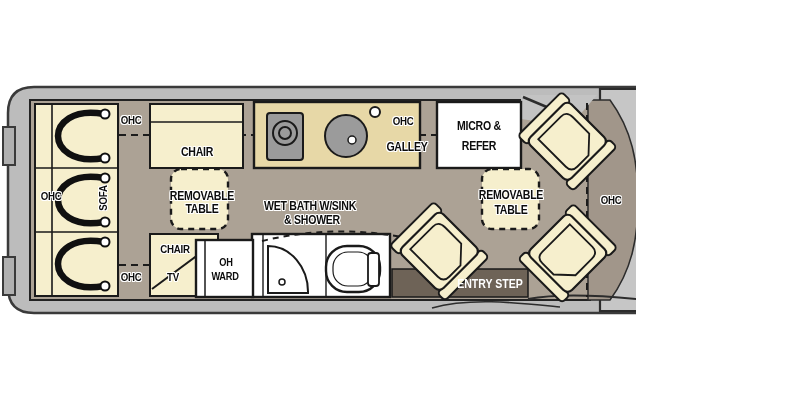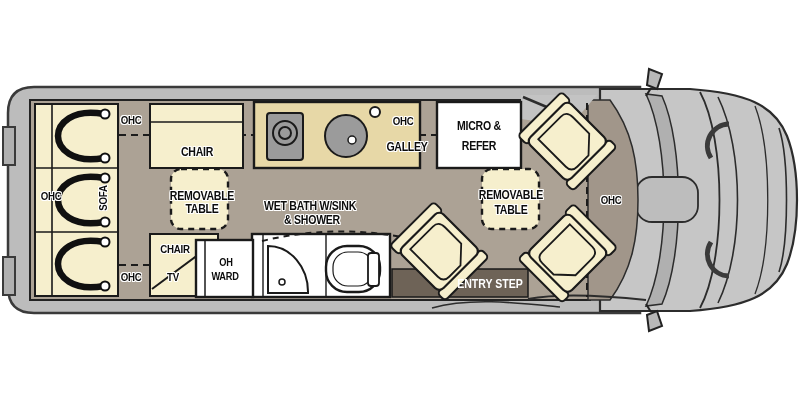--- a/index.html
+++ b/index.html
@@ -1,16 +1,16 @@
 <!DOCTYPE html>
 <html style="--floor: #aca295; --cabfloor: #a1968a; --furniture: #f6efcd; --counter: #e7d8a7; --body: #bcbcbc; --cabbody: #c6c6c6; --appliance: #9b9b9b; --step: #6e6357; --outline: #1a1a1a; --white: #ffffff;"><head>
 <meta charset="utf-8">
 <style>
   html,body{margin:0;padding:0;background:#fff;}
-  .canvas{position:relative;width:800px;height:400px;background:#fff;overflow:hidden;
+  .canvas{position:relative;width:636px;height:400px;background:#fff;overflow:hidden;
           font-family:"Liberation Sans",sans-serif;}
   .canvas svg{position:absolute;left:0;top:0;}
   .lbl{position:absolute;transform:translate(-50%,-50%) scaleX(.88);
        font:700 12px "Liberation Sans",sans-serif;letter-spacing:-.3px;color:#0c0c0c;
        white-space:nowrap;z-index:5;
        text-shadow:-1px -1px 0 #fff,1px -1px 0 #fff,-1px 1px 0 #fff,1px 1px 0 #fff,
                    -1px 0 0 #fff,1px 0 0 #fff,0 -1px 0 #fff,0 1px 0 #fff;}
   .lbl-sm{font-size:11px;}
   .lbl-xs{font-size:10.5px;}
   .lbl-vert{transform:translate(-50%,-50%) rotate(-90deg) scaleX(.88);}

